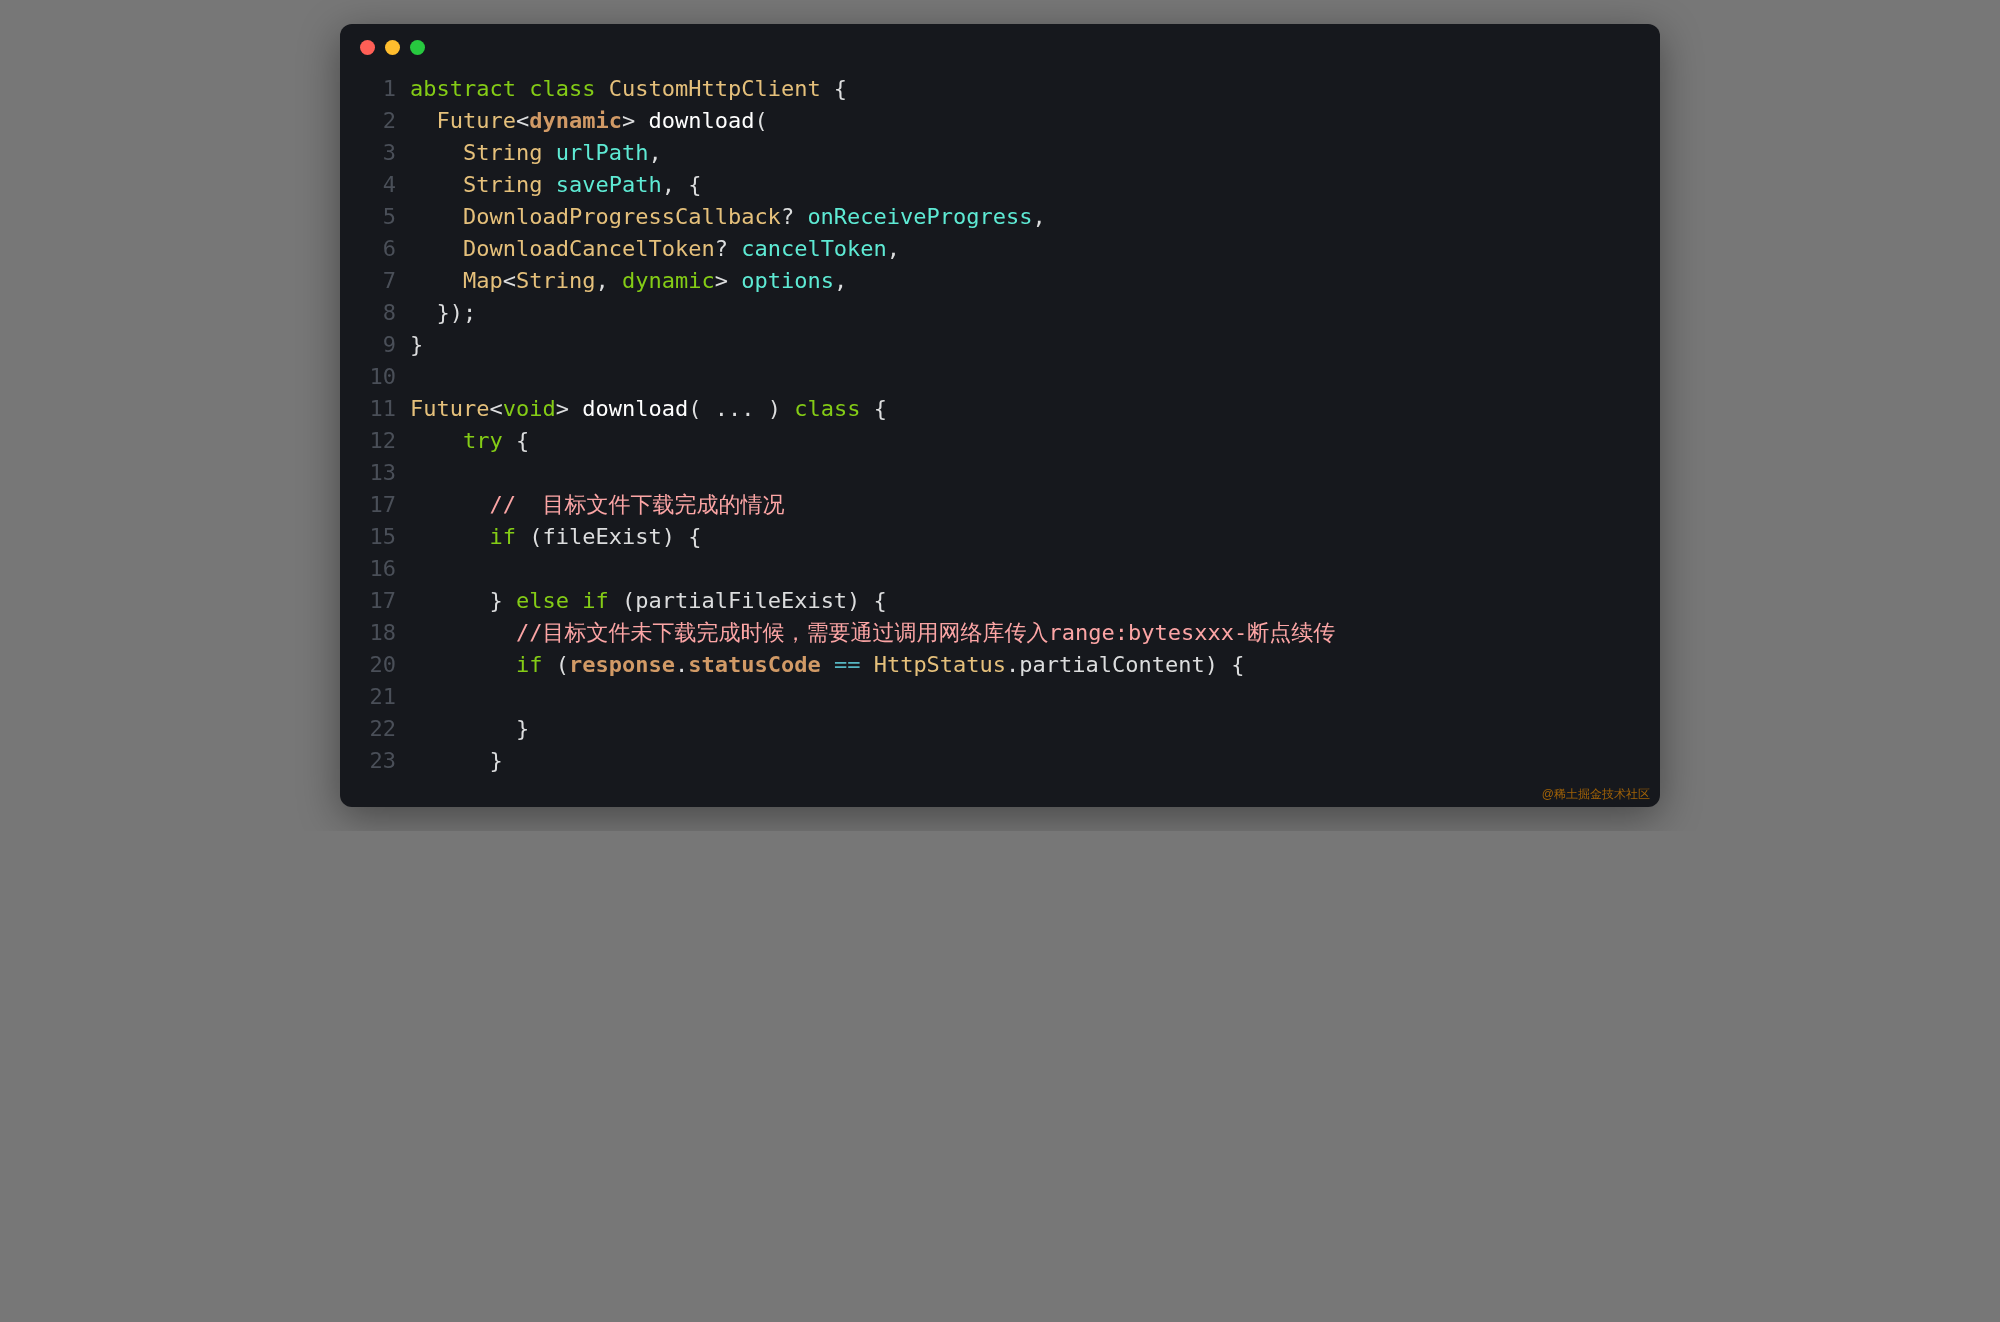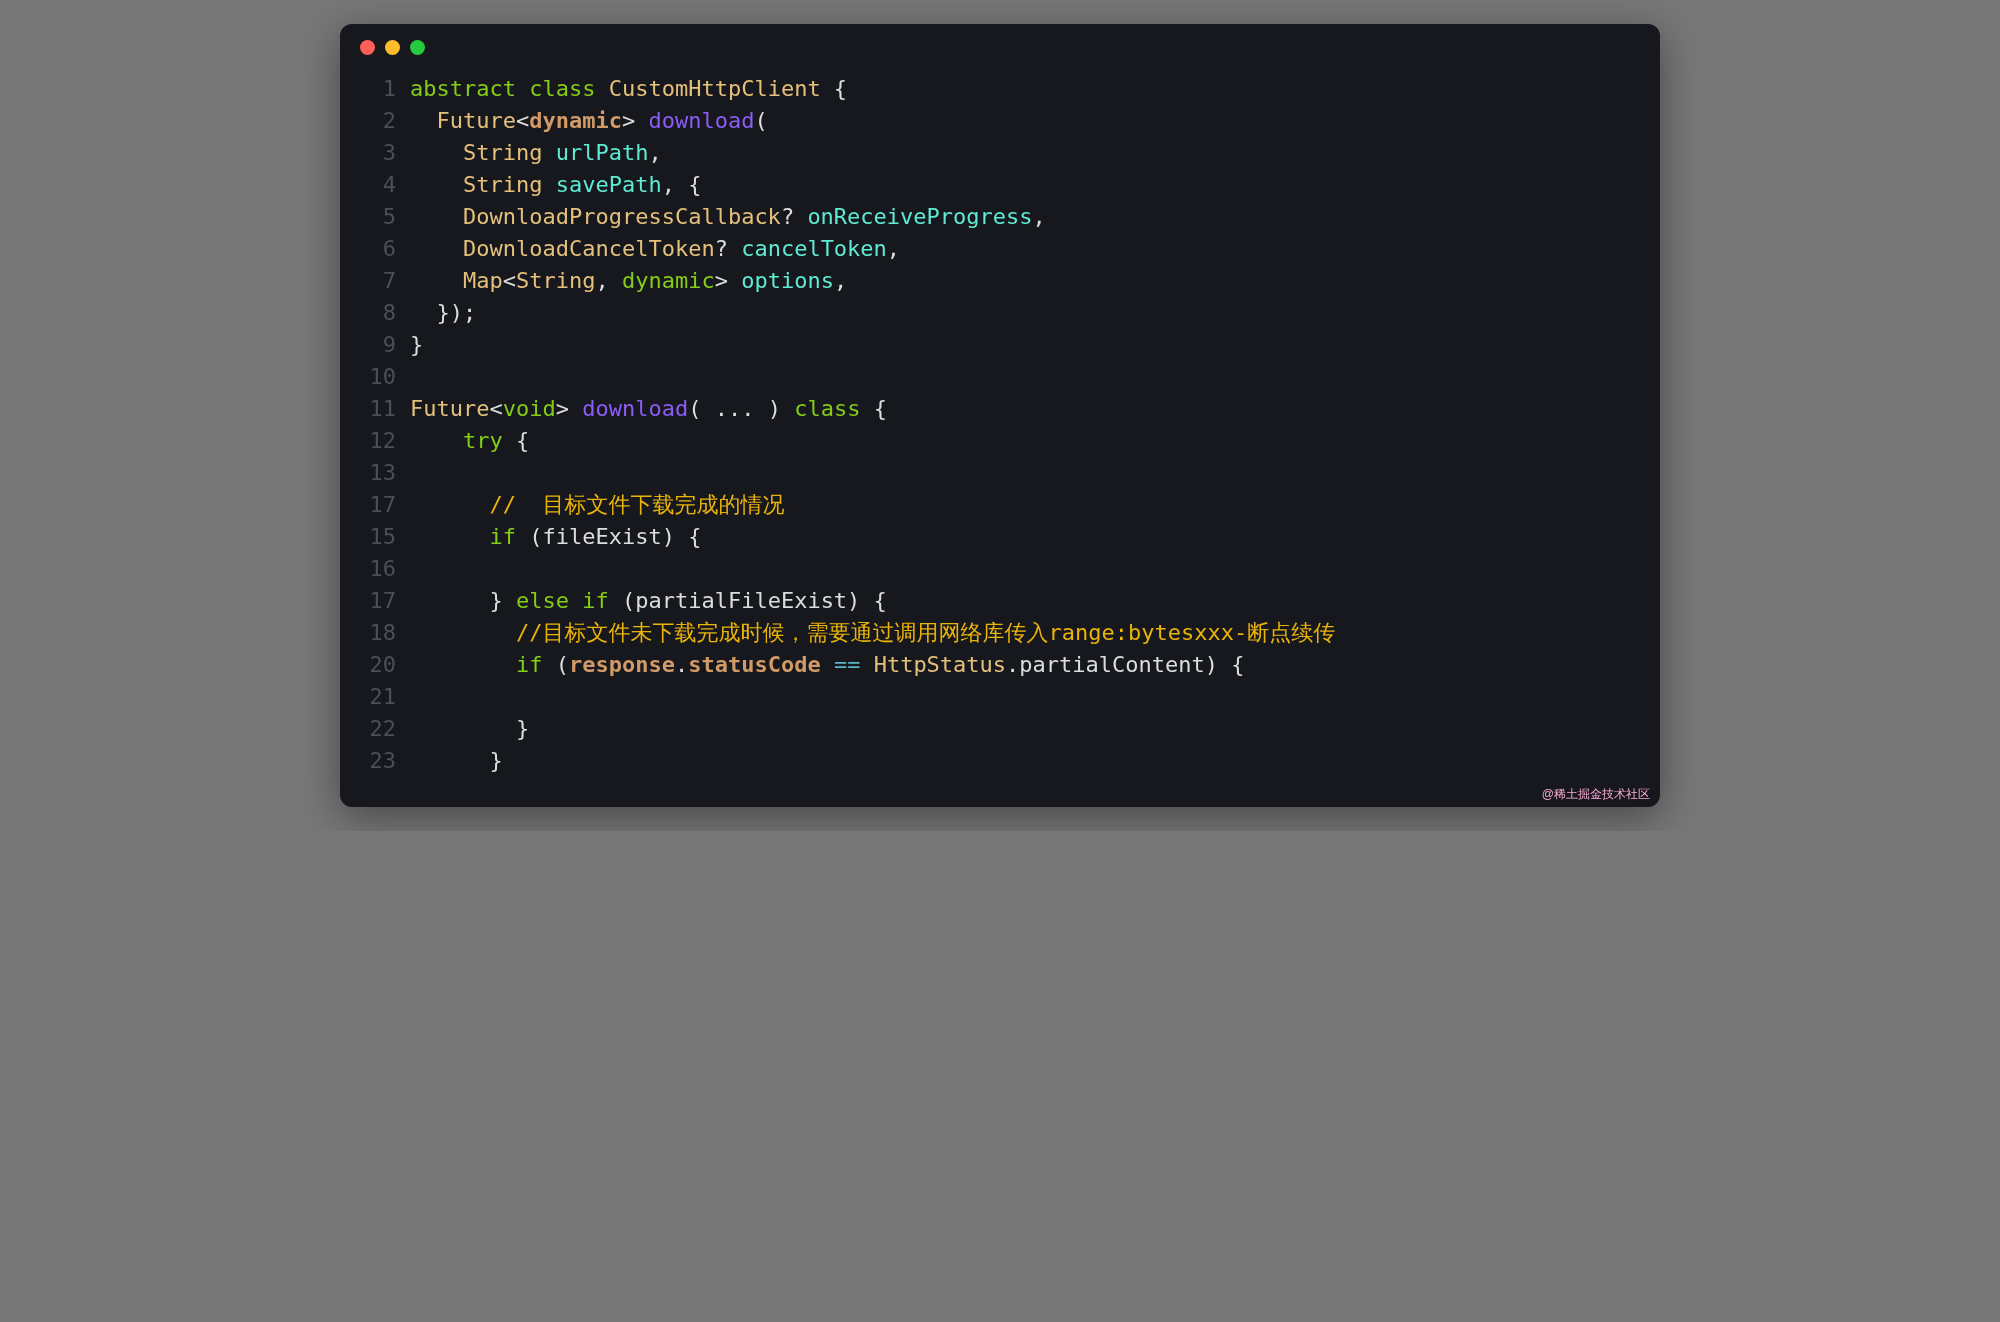--- a/index.html
+++ b/index.html
@@ -41,32 +41,32 @@
       color: #4a4f58;
       width: 36px;
       text-align: right;
       margin-right: 14px;
       user-select: none;
       font-weight: 400;
     }
     .content { flex: 1; color: #dcddde; min-width: 0; }
     .k-purple { color: #84cc16; }
     .k-yellow { color: #e5c07b; }
-    .k-blue { color: #8b5cf6; }
+    .k-blue { color: #ffffff; }
     .k-orange { color: #d19a66; }
     .k-bold { font-weight: 700; }
     .k-teal { color: #56b6c2; }
     .k-red { color: #5eead4; }
     .k-white { color: #dcddde; }
-    .k-gray { color: #eab308; }
+    .k-gray { color: #fca5a5; }
     .watermark {
       position: absolute;
       bottom: 4px;
       right: 10px;
-      color: #f9a8d4;
+      color: #a16207;
       font-size: 12px;
       font-family: -apple-system, sans-serif;
     }
   </style>
 </head>
 <body>
 
 <div class="window">
   <div class="titlebar">
     <div class="dot red"></div>

